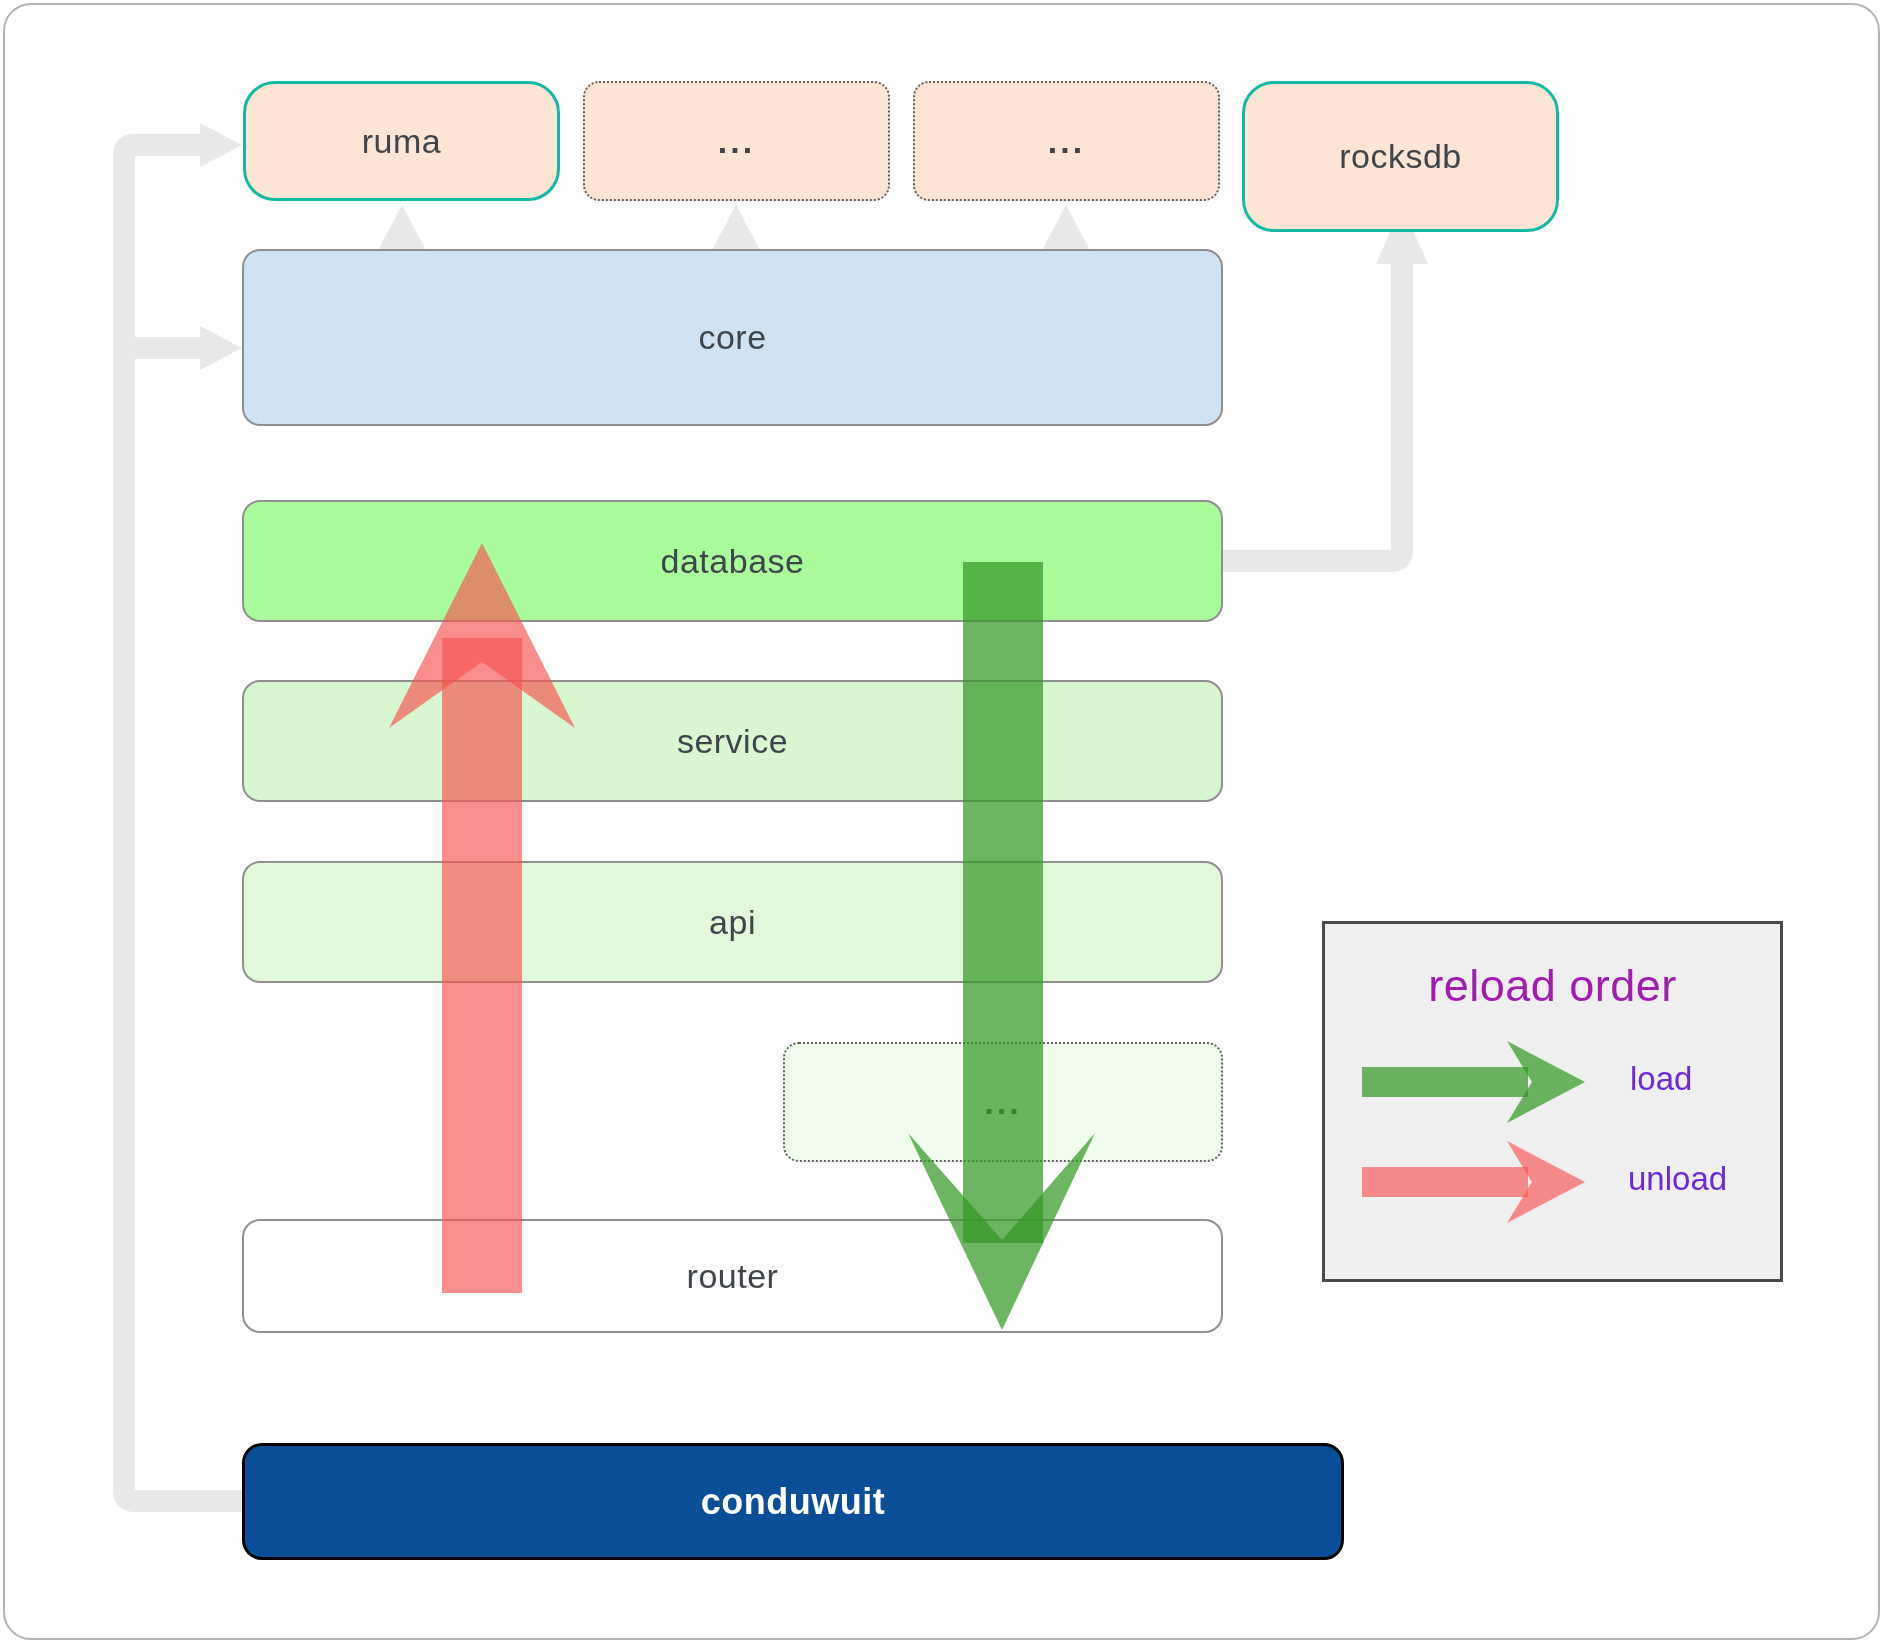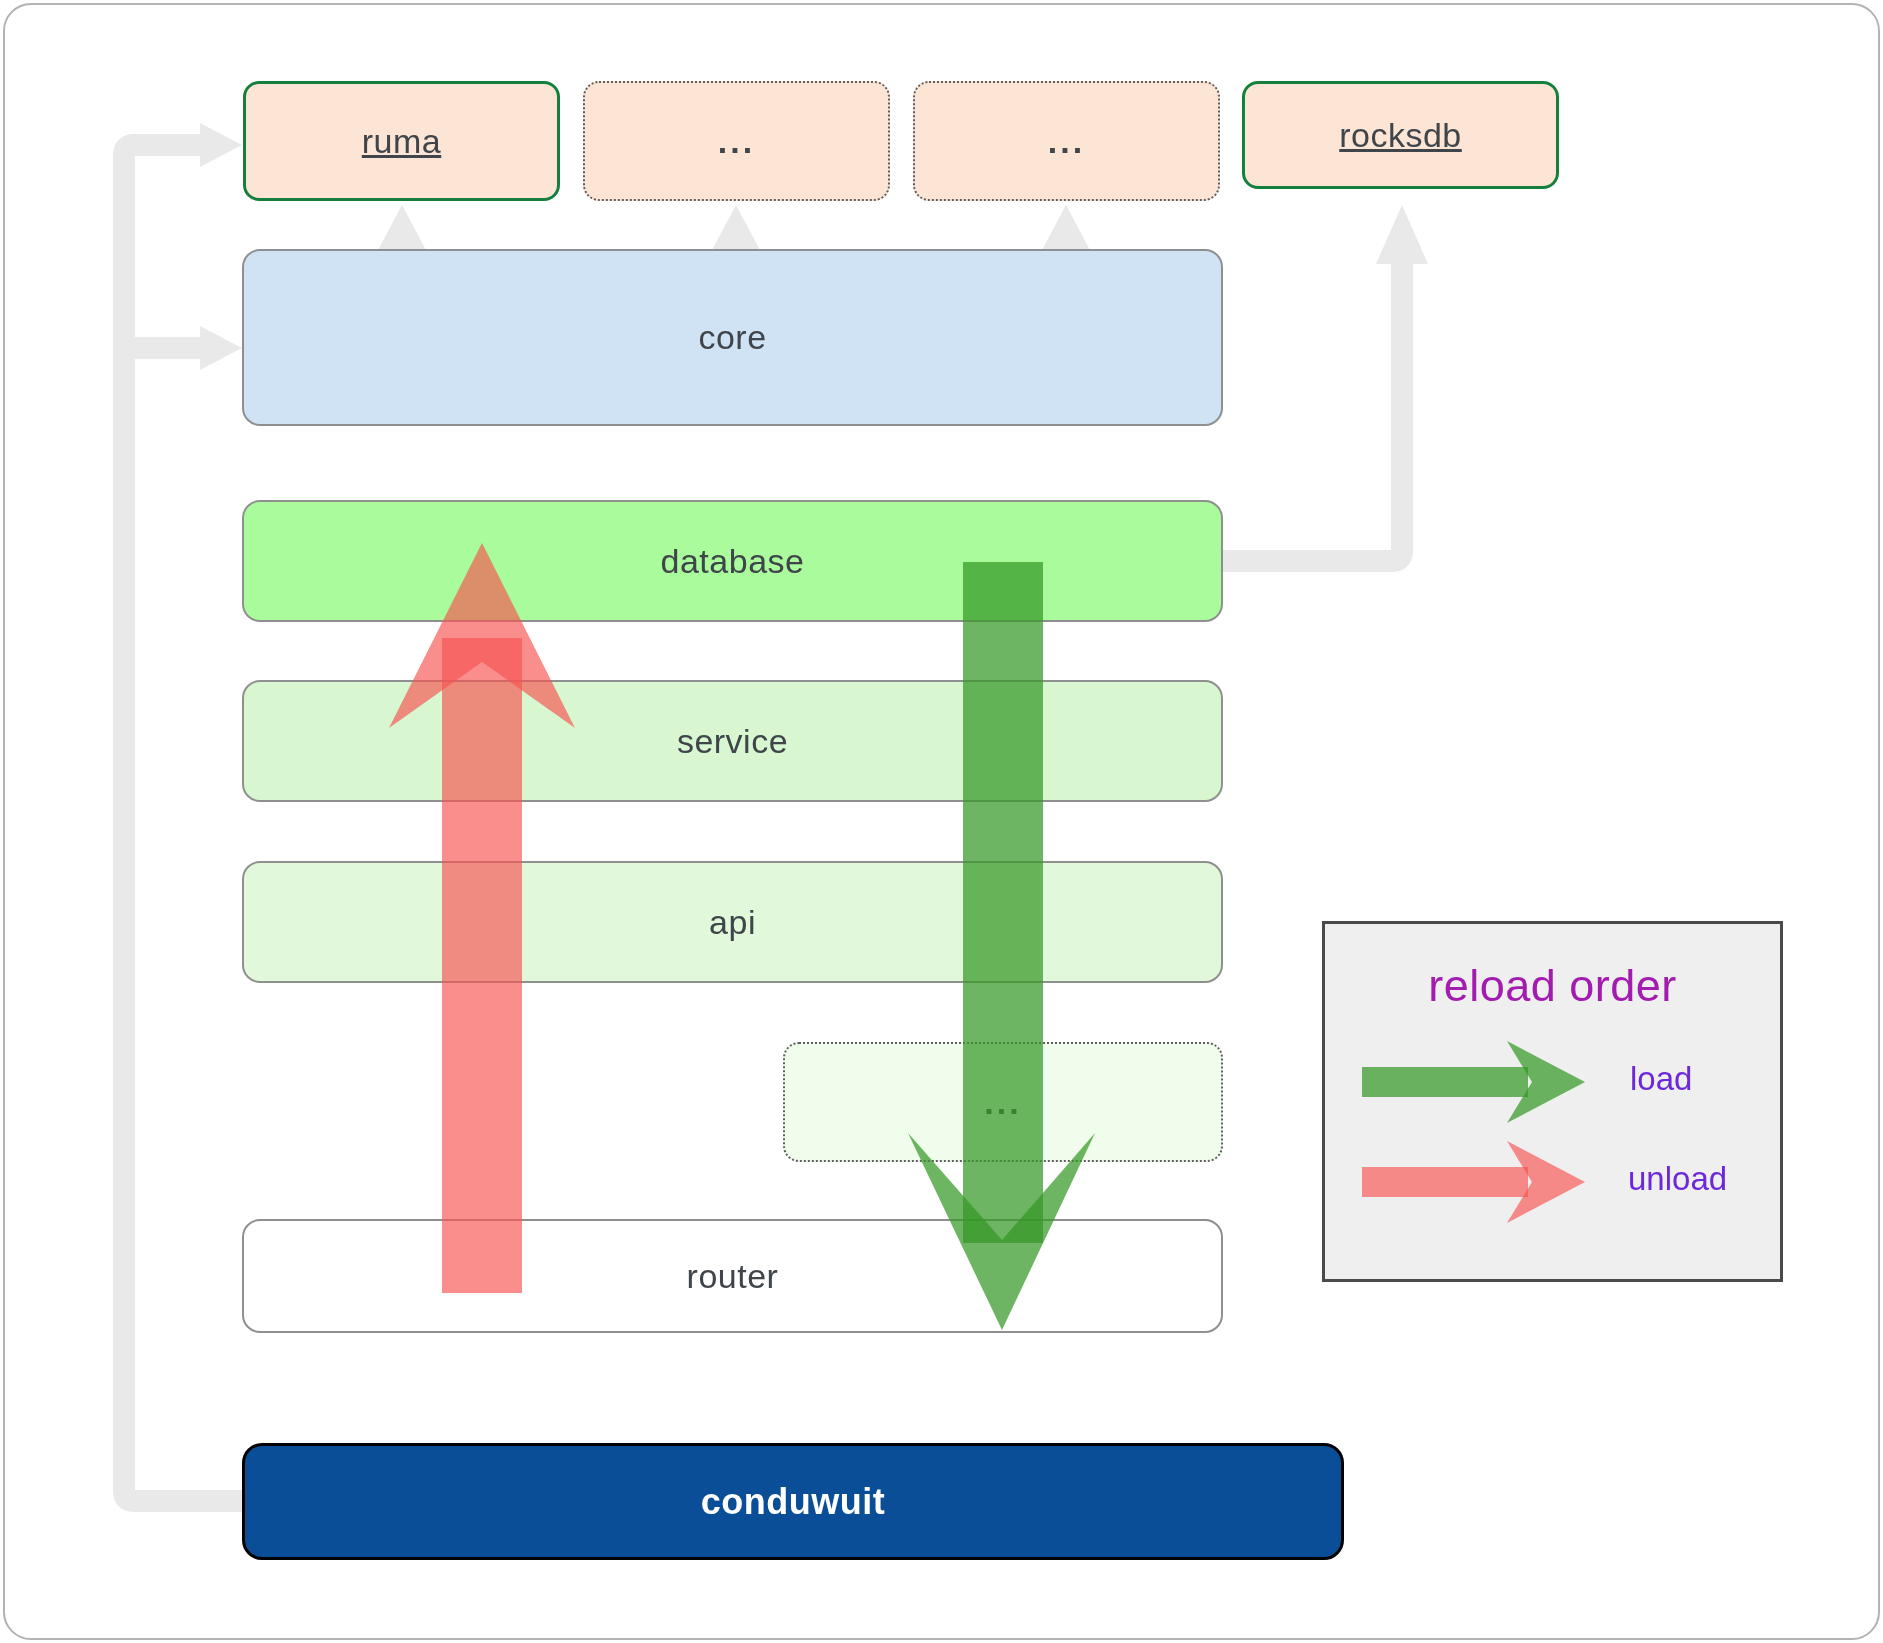--- a/index.html
+++ b/index.html
@@ -12,29 +12,29 @@
     border:2px solid #b3b3b3;border-radius:28px;pointer-events:none;
   }
   .layer{position:absolute;left:0;top:0;width:1883px;height:1643px;}
   #connector-layer{z-index:1;pointer-events:none;}
   #node-layer{z-index:2;}
   #arrow-layer{z-index:4;pointer-events:none;}
   .node{
     position:absolute;box-sizing:border-box;display:flex;align-items:center;justify-content:center;
     font-size:34px;color:#3f454a;border-radius:18px;letter-spacing:0.5px;
   }
-  .solid-dark{border:3px solid #15803d;border-radius:16px;text-decoration:underline;}
+  .solid-dark{border:3px solid #14b8a6;border-radius:32px;}
   .dotted{border:2px dotted #5f5f5f;border-radius:16px;}
   .solid-gray{border:2px solid #8f8f8f;}
   .dots{font-weight:700;letter-spacing:3px;}
   
   #box-ruma     {left:243px;top:81px;  width:317px;height:120px;}
   #box-dots1    {left:583px;top:81px;  width:307px;height:120px;}
   #box-dots2    {left:913px;top:81px;  width:307px;height:120px;}
-  #box-rocksdb  {left:1242px;top:81px; width:317px;height:108px;}
+  #box-rocksdb  {left:1242px;top:81px; width:317px;height:151px;}
   #box-core     {left:242px;top:249px; width:981px;height:177px;}
   #box-database {left:242px;top:500px; width:981px;height:122px;}
   #box-service  {left:242px;top:680px; width:981px;height:122px;}
   #box-api      {left:242px;top:861px; width:981px;height:122px;}
   #box-admin    {left:242px;top:1042px;width:468px;height:118px;color:#54585c;}
   #box-admindots{left:783px;top:1042px;width:440px;height:120px;}
   #box-router   {left:242px;top:1219px;width:981px;height:114px;}
   #box-conduwuit{left:242px;top:1443px;width:1102px;height:117px;
                  border:3px solid #000000;border-radius:20px;color:#ffffff;
                  font-weight:600;font-size:36px;}

